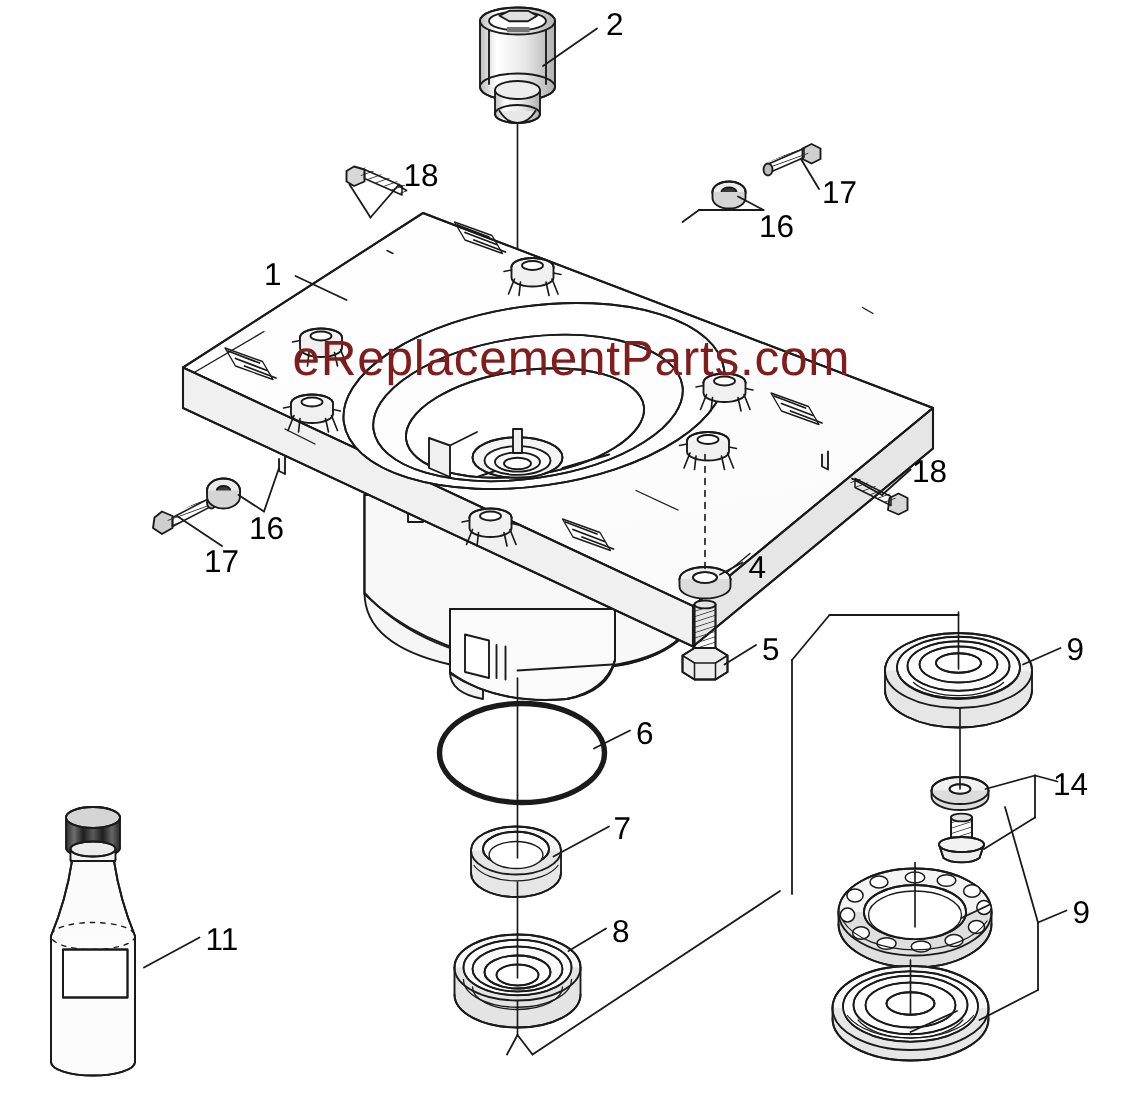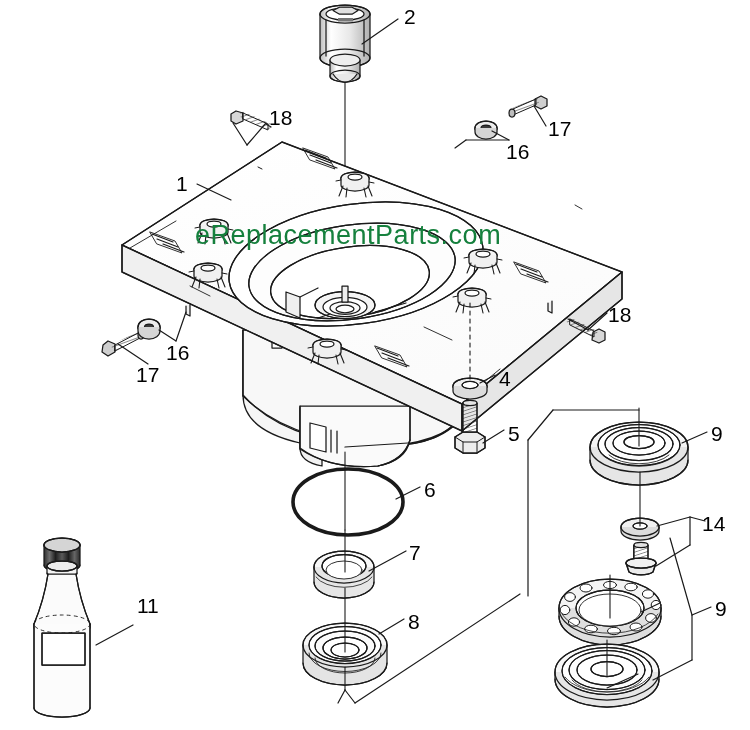--- a/index.html
+++ b/index.html
@@ -31,23 +31,23 @@
     font-size: 21px;
     font-weight: 400;
     color: #000000;
     line-height: 1;
     white-space: nowrap;
     user-select: none;
   }
   .wm {
     position: absolute;
     font-family: "Liberation Sans", sans-serif;
-    font-size: 27px;
+    font-size: 33px;
     letter-spacing: 0.5px;
-    color: #15803d;
+    color: #7f1d1d;
     white-space: nowrap;
     user-select: none;
     text-align: center;
   }
 </style>
 </head>
 <body>
 
 <div id="diagram-root">
 
@@ -521,21 +521,21 @@
   <div class="callout" style="left:176px; top:173px;">1</div>
   <div class="callout" style="left:404px; top:6px;">2</div>
   <div class="callout" style="left:499px; top:368px;">4</div>
   <div class="callout" style="left:508px; top:423px;">5</div>
   <div class="callout" style="left:424px; top:479px;">6</div>
   <div class="callout" style="left:409px; top:542px;">7</div>
   <div class="callout" style="left:408px; top:611px;">8</div>
   <div class="callout" style="left:711px; top:423px;">9</div>
   <div class="callout" style="left:702px; top:513px;">14</div>
   <div class="callout" style="left:715px; top:598px;">9</div>
-  <div class="callout" style="left:137px; top:595px;">11</div>
+  <div class="callout" style="left:137px; top:616px;">11</div>
   <div class="callout" style="left:506px; top:141px;">16</div>
   <div class="callout" style="left:548px; top:118px;">17</div>
   <div class="callout" style="left:269px; top:107px;">18</div>
   <div class="callout" style="left:166px; top:342px;">16</div>
   <div class="callout" style="left:136px; top:364px;">17</div>
   <div class="callout" style="left:608px; top:304px;">18</div>
 
 </div>
 
 </body></html>

